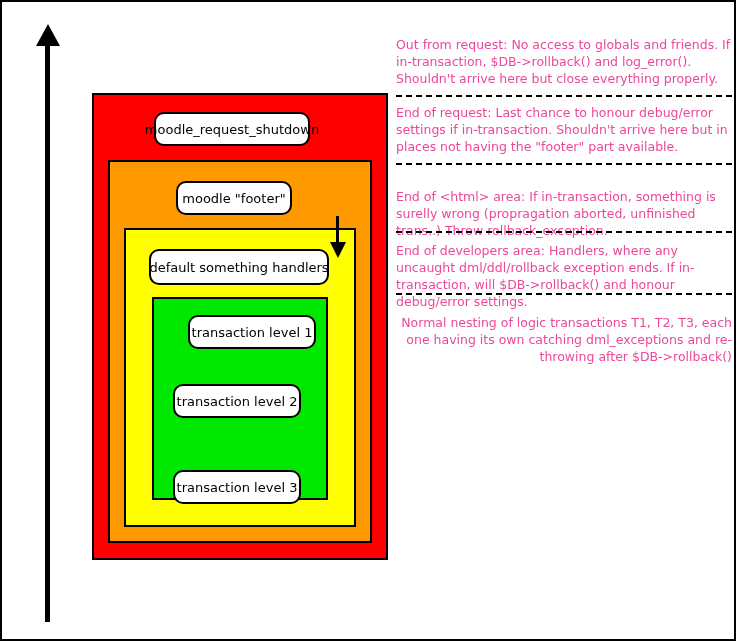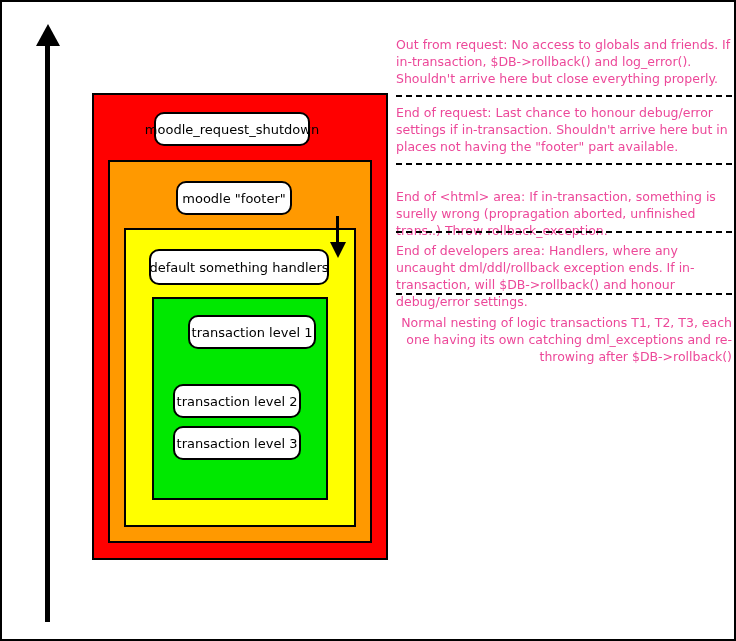--- a/index.html
+++ b/index.html
@@ -117,21 +117,21 @@
   </div>
 
   <div class="pill" style="left:186px; top:313px; width:128px; height:34px;">
     <span>transaction level 1</span>
   </div>
 
   <div class="pill" style="left:171px; top:382px; width:128px; height:34px;">
     <span>transaction level 2</span>
   </div>
 
-  <div class="pill" style="left:171px; top:424px; width:128px; height:34px;">
+  <div class="pill" style="left:171px; top:468px; width:128px; height:34px;">
     <span>transaction level 3</span>
   </div>
 
   <div class="note" style="top:34px;">Out from request: No access to globals and friends. If in-transaction, $DB-&gt;rollback() and log_error(). Shouldn't arrive here but close everything properly.</div>
   <div class="note-sep" style="top:93px;"></div>
 
   <div class="note" style="top:102px;">End of request: Last chance to honour debug/error settings if in-transaction. Shouldn't arrive here but in places not having the "footer" part available.</div>
   <div class="note-sep" style="top:161px;"></div>
 
   <div class="note" style="top:186px;">End of &lt;html&gt; area: If in-transaction, something is surelly wrong (propragation aborted, unfinished trans..) Throw rollback_exception.</div>

